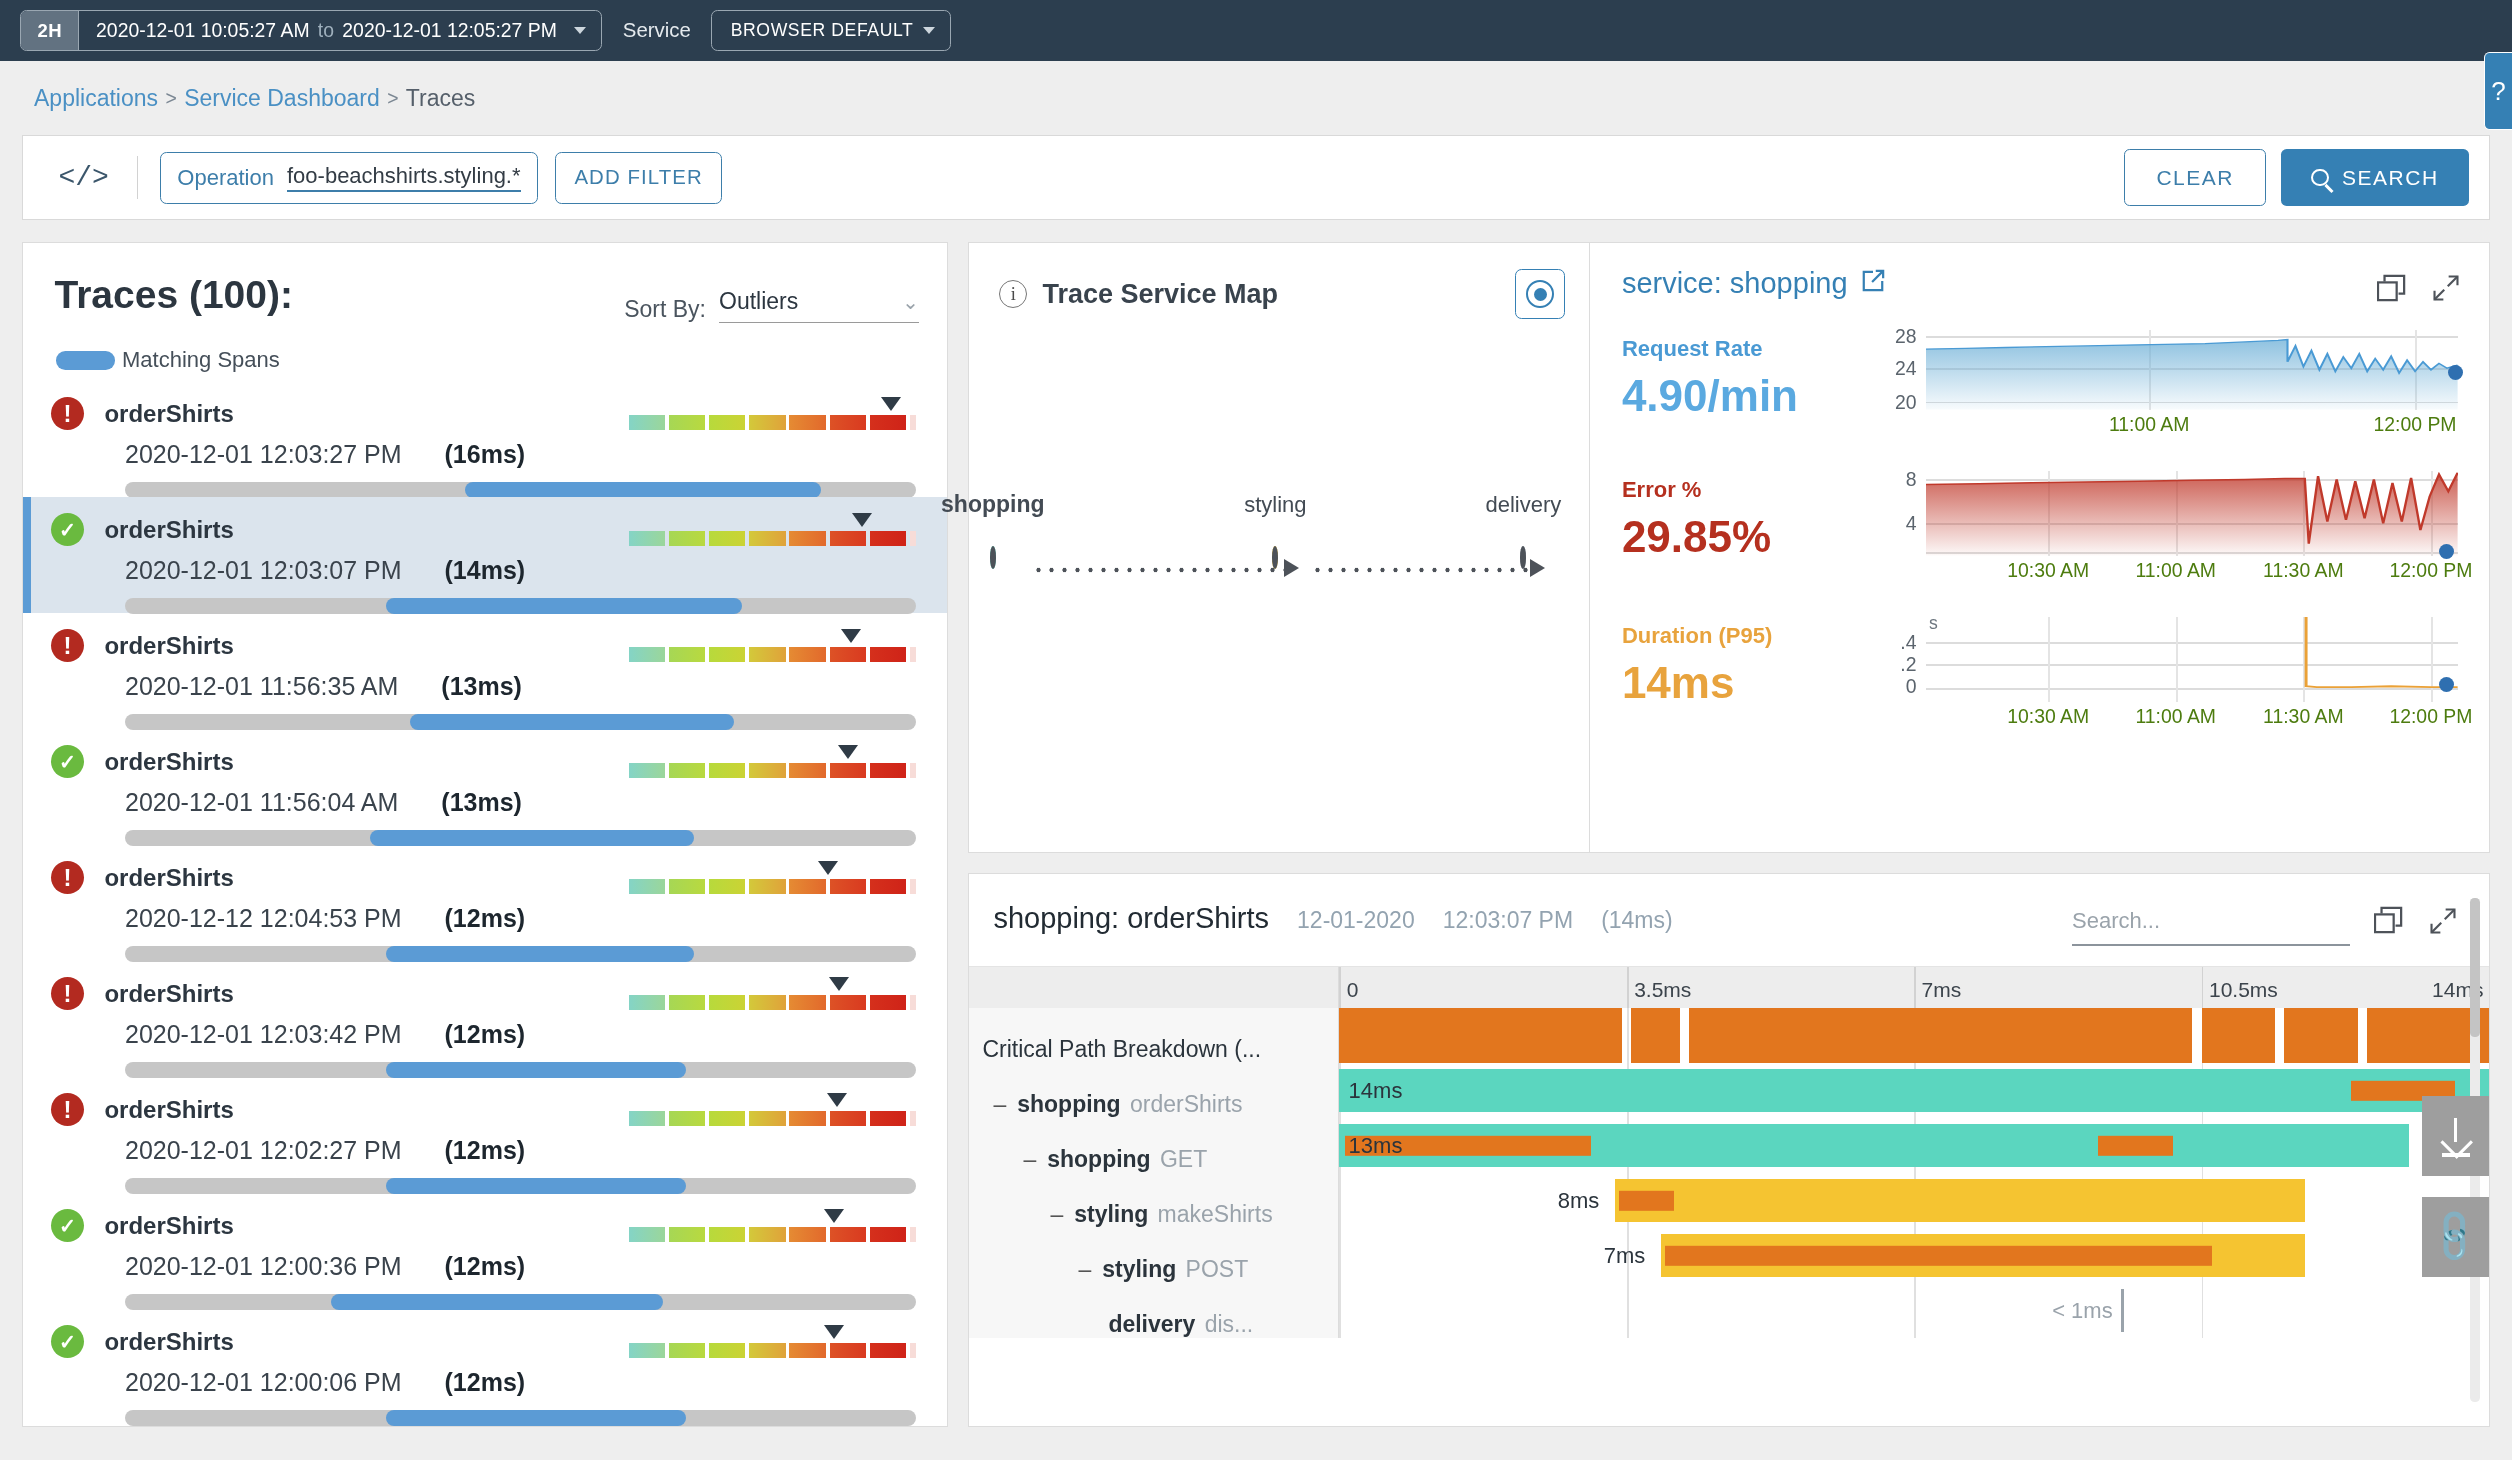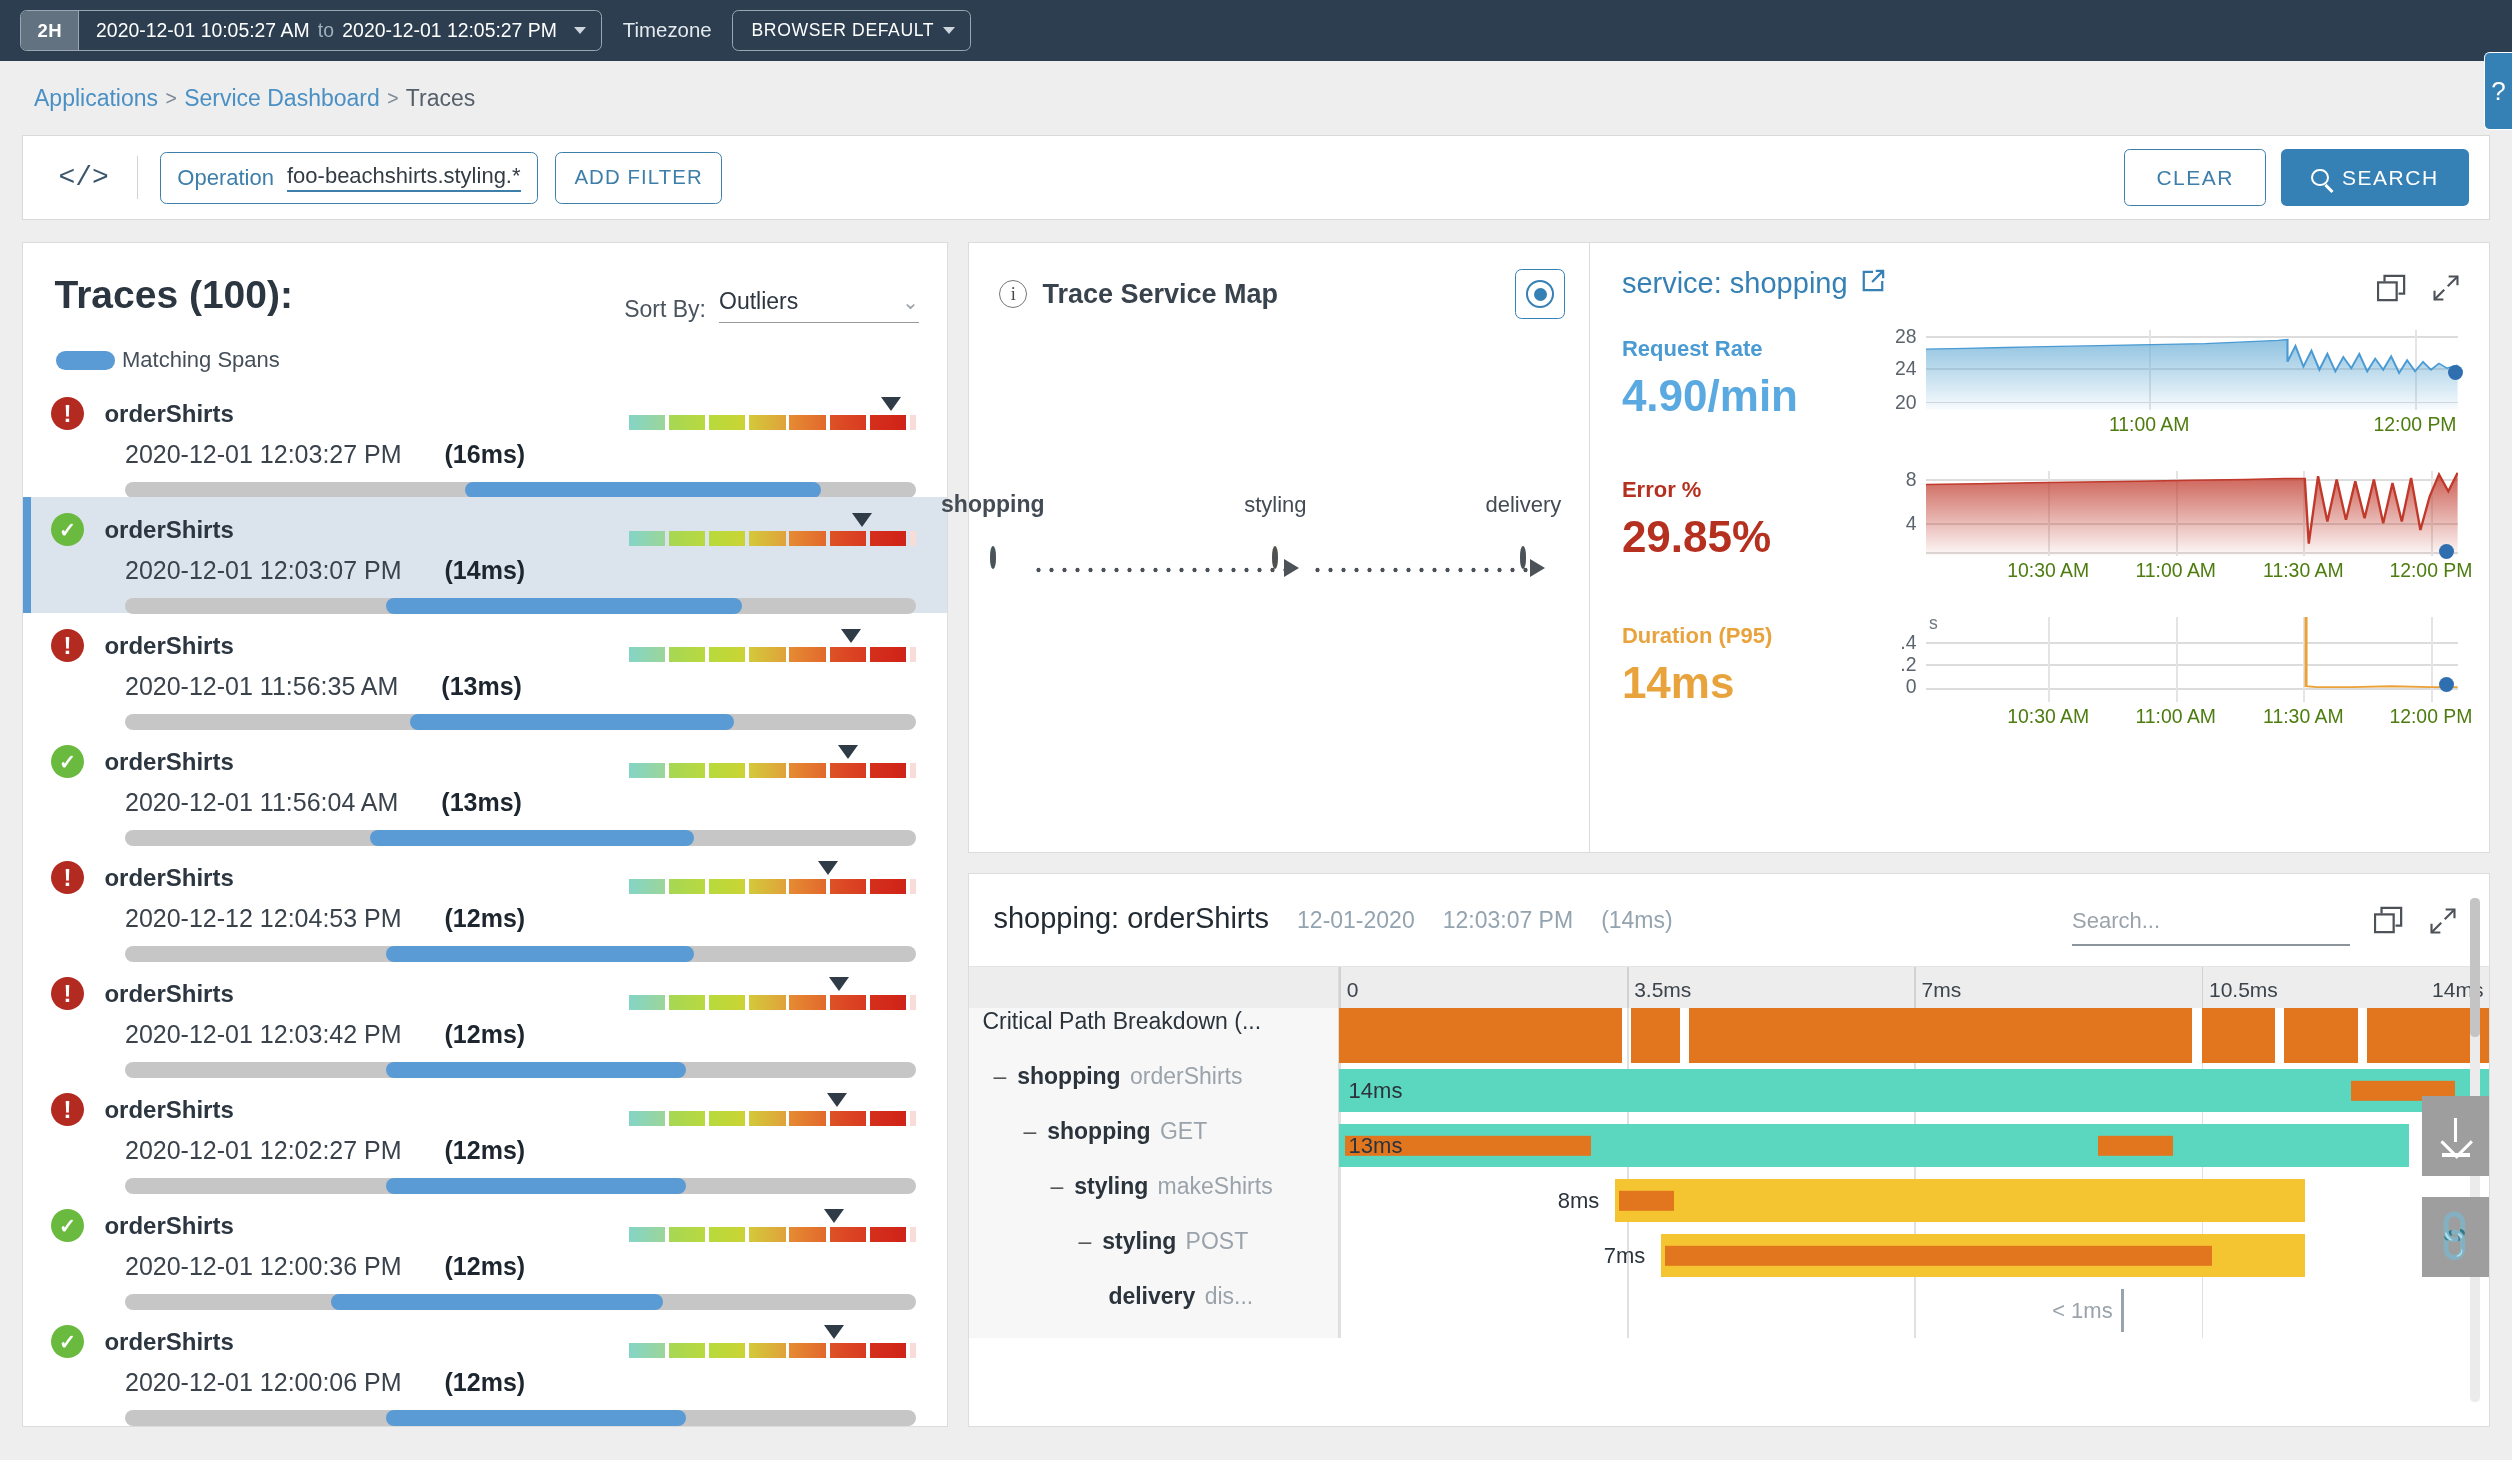--- a/index.html
+++ b/index.html
@@ -264,21 +264,21 @@
   .detail-head { display:flex; align-items:baseline; padding: 28px 0 0 24px; gap: 28px; }
   .dh-title { font-size:29px; color:#222b33; }
   .dh-meta { font-size:23px; color:#93a3b0;text-align:center; }
   .detail-search { margin-left:auto; margin-right: 139px; width: 278px; border-bottom:2.8px solid #8c949c; padding-bottom:9.3px; }
   .detail-search span { font-size:22px; color:#9aa3ab; }
   .detail-icons { position:absolute; right:31.5px; top:31.5px; display:flex; gap:24px; }
 
   .gantt { display:flex; margin-top: 20.4px; border-top:0.9px solid #e4e4e4; }
   .gantt-labels { width: 370px; background:#f7f7f7; border-right:0.9px solid #dcdcdc; }
   .gantt-head-cell { height: 41px; background:#ededed; }
-  .g-row { height: 55px; display:flex; align-items:flex-start; padding-right:21px; font-size:23px; color:#2b343c; }
+  .g-row { height: 55px; display:flex; align-items:flex-end; padding-right:21px; font-size:23px; color:#2b343c; }
   .g-row .dash { color:#555; margin-right:11px; }
   .g-row .svc { font-weight:bold; }
   .g-row .op  { color:#9aa3ab; margin-left:9.3px; font-weight:normal; }
   .g-indent0 { padding-left: 13px; }
   .g-indent1 { padding-left: 24px; }
   .g-indent2 { padding-left: 54px; }
   .g-indent3 { padding-left: 81px; }
   .g-indent4 { padding-left: 109px; }
   .g-indent5 { padding-left: 139px; }
 
@@ -316,21 +316,21 @@
 <div class="topbar">
   <div class="time-group">
     <div class="time-quick">2H</div>
     <div class="time-range">
       <span>2020-12-01 10:05:27 AM</span>
       <span class="to">to</span>
       <span>2020-12-01 12:05:27 PM</span>
       <span class="caret-down"></span>
     </div>
   </div>
-  <div class="tz-label">Timezone</div>
+  <div class="tz-label">Service</div>
   <div class="tz-btn">
     <span>BROWSER DEFAULT</span>
     <span class="caret-down"></span>
   </div>
 </div>
 
 <div class="help-tab">?</div>
 
 <div class="breadcrumb">
   <a href="#">Applications</a>

